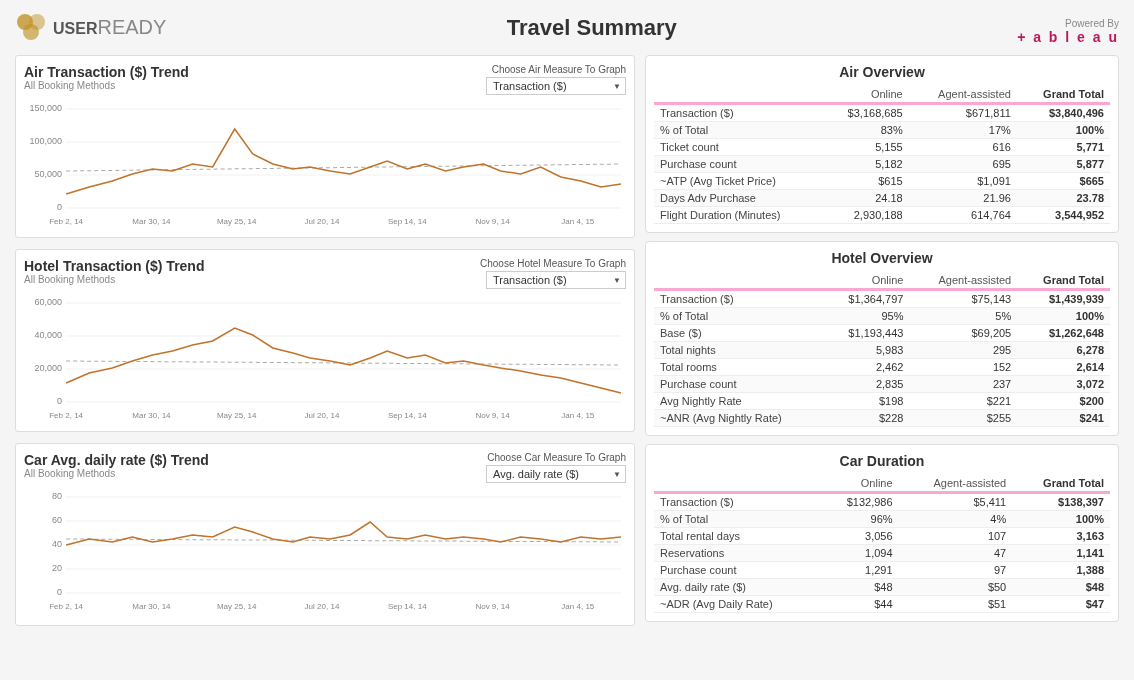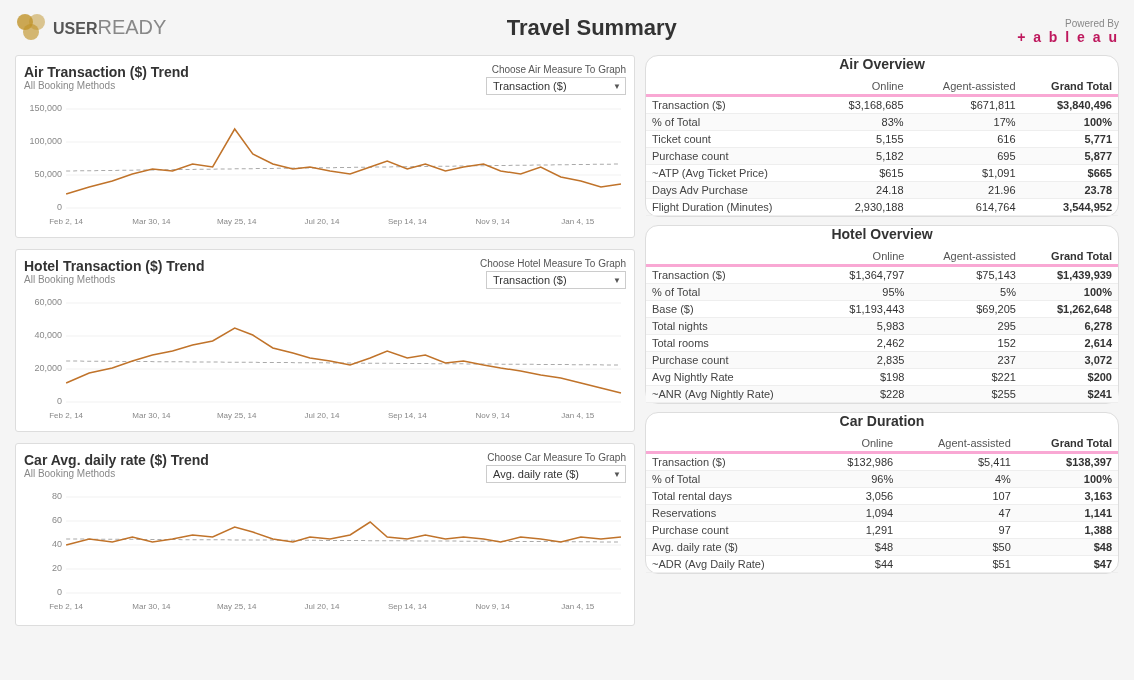--- a/index.html
+++ b/index.html
@@ -124,21 +124,22 @@
       position: relative;
     }
     .chart-canvas svg {
       width: 100%;
       height: 100%;
     }
     
     .overview-section {
       background: #fff;
       border: 1px solid #ddd;
-      border-radius: 13px;
+      border-radius: 4px;
+      padding: 8px;
     }
     .overview-title {
       font-size: 14px;
       font-weight: bold;
       text-align: center;
       color: #333;
       margin-bottom: 6px;
     }
     .overview-table {
       width: 100%;

